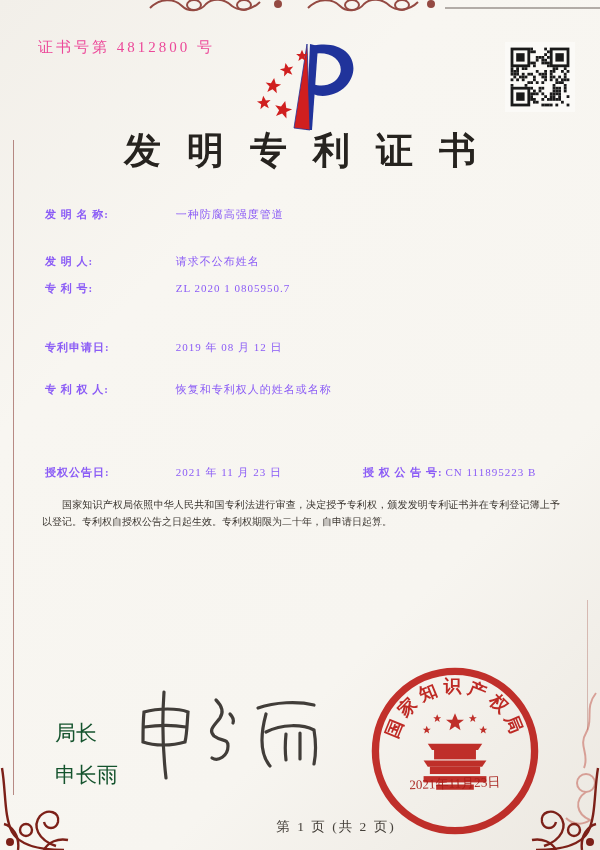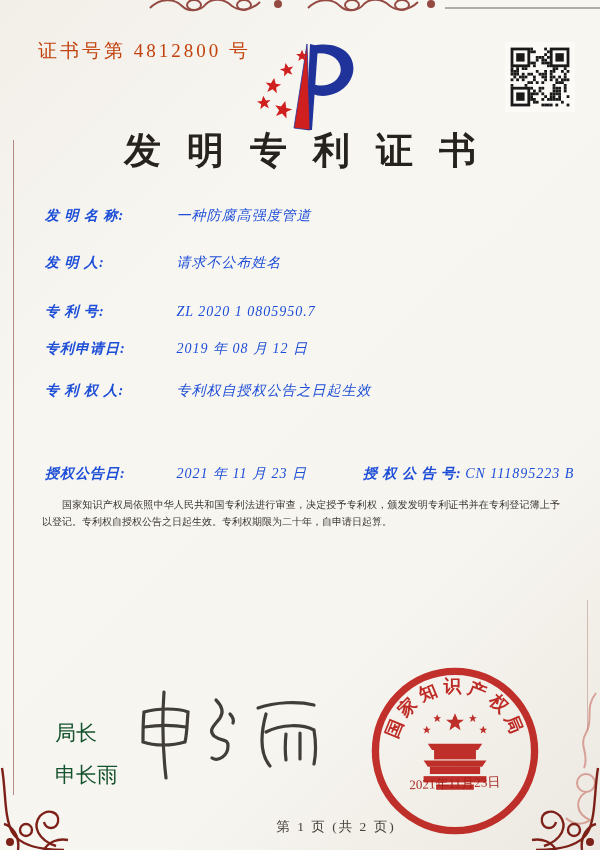--- a/index.html
+++ b/index.html
@@ -10,27 +10,27 @@
     color:#38332e;
   }
   .page{position:absolute;inset:0;}
   
   .edge-line-left{position:absolute;left:13px;top:140px;width:1px;height:655px;
     background:rgba(118,30,24,.5);}
   .edge-line-right{position:absolute;right:12px;top:600px;width:1px;height:130px;
     background:rgba(150,60,50,.3);}
   .top-gray-line{position:absolute;left:445px;top:7px;width:155px;height:2px;
     background:rgba(120,112,106,.55);}
-  .cert-no{position:absolute;left:38px;top:38px;font-size:19px;letter-spacing:3px;color:#c2410c;}
+  .cert-no{position:absolute;left:38px;top:38px;font-size:15px;letter-spacing:3px;color:#ec4899;}
   .logo{position:absolute;left:250px;top:40px;width:122px;height:94px;}
   .qr{position:absolute;left:505px;top:42px;width:70px;height:70px;}
   .title{position:absolute;left:0;top:126px;width:100%;text-align:center;
     font-size:37px;font-weight:bold;letter-spacing:26px;padding-left:26px;
     box-sizing:border-box;color:#26231f;}
-  .field-row{position:absolute;left:45px;font-size:14px;color:#1d4ed8;white-space:nowrap;font-style:italic;}
+  .field-row{position:absolute;left:45px;font-size:11px;color:#8b5cf6;white-space:nowrap;}
   .field-label{display:inline-block;min-width:128px;font-weight:600;letter-spacing:1px;}
   .field-value{letter-spacing:1px;}
   .grant-col2{position:absolute;left:318px;top:0;}
   .paras{position:absolute;left:42px;right:40px;top:496px;font-size:10px;
     line-height:1.72;text-align:justify;color:#3a352f;}
   .paras p{margin:0 0 6px 0;text-indent:2em;}
   .signer{position:absolute;left:55px;top:712px;font-size:21px;line-height:2.0;color:#14532d;}
   .signature{position:absolute;left:130px;top:686px;width:200px;height:100px;}
   .seal{position:absolute;left:366px;top:662px;width:178px;height:178px;mix-blend-mode:multiply;}
   .footer{position:absolute;left:0;top:818px;width:100%;text-align:center;
@@ -220,31 +220,31 @@
   <div class="title">发明专利证书</div>
 
   <div class="field-row" style="top:207px">
     <span class="field-label">发 明 名 称:</span>
     <span class="field-value">一种防腐高强度管道</span>
   </div>
   <div class="field-row" style="top:254px">
     <span class="field-label">发  明  人:</span>
     <span class="field-value">请求不公布姓名</span>
   </div>
-  <div class="field-row" style="top:303px">
+  <div class="field-row" style="top:281px">
     <span class="field-label">专  利  号:</span>
     <span class="field-value">ZL 2020 1 0805950.7</span>
   </div>
   <div class="field-row" style="top:340px">
     <span class="field-label">专利申请日:</span>
     <span class="field-value">2019 年 08 月 12 日</span>
   </div>
   <div class="field-row" style="top:382px">
     <span class="field-label">专 利 权 人:</span>
-    <span class="field-value">专利权自授权公告之日起生效</span>
+    <span class="field-value">恢复和专利权人的姓名或名称</span>
   </div>
   <div class="field-row" style="top:465px;right:40px">
     <span class="field-label">授权公告日:</span>
     <span class="field-value">2021 年 11 月 23 日</span>
     <span class="grant-col2">
       <span class="field-label" style="min-width:0">授 权 公 告 号:</span>
       <span class="field-value">CN 111895223 B</span>
     </span>
   </div>
 

